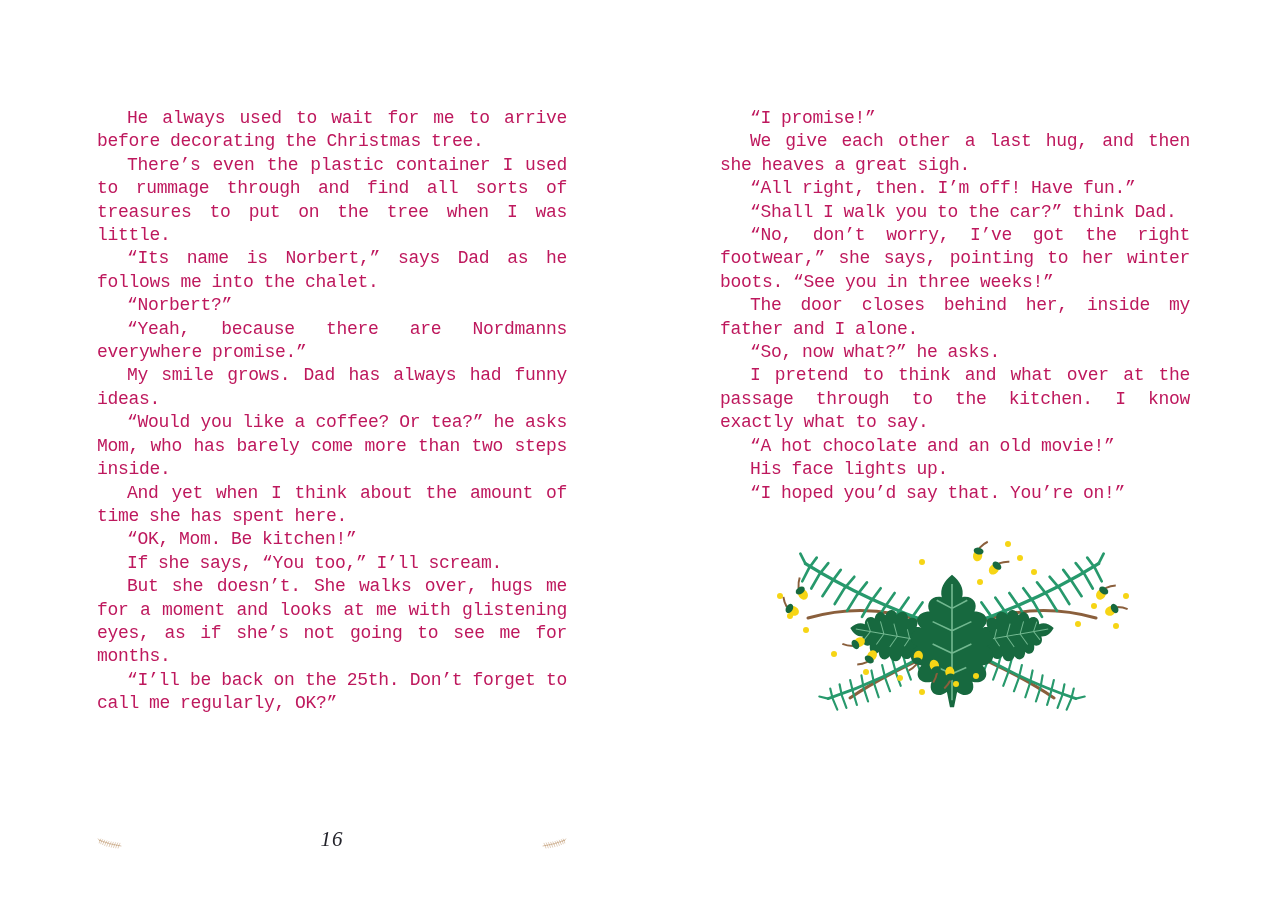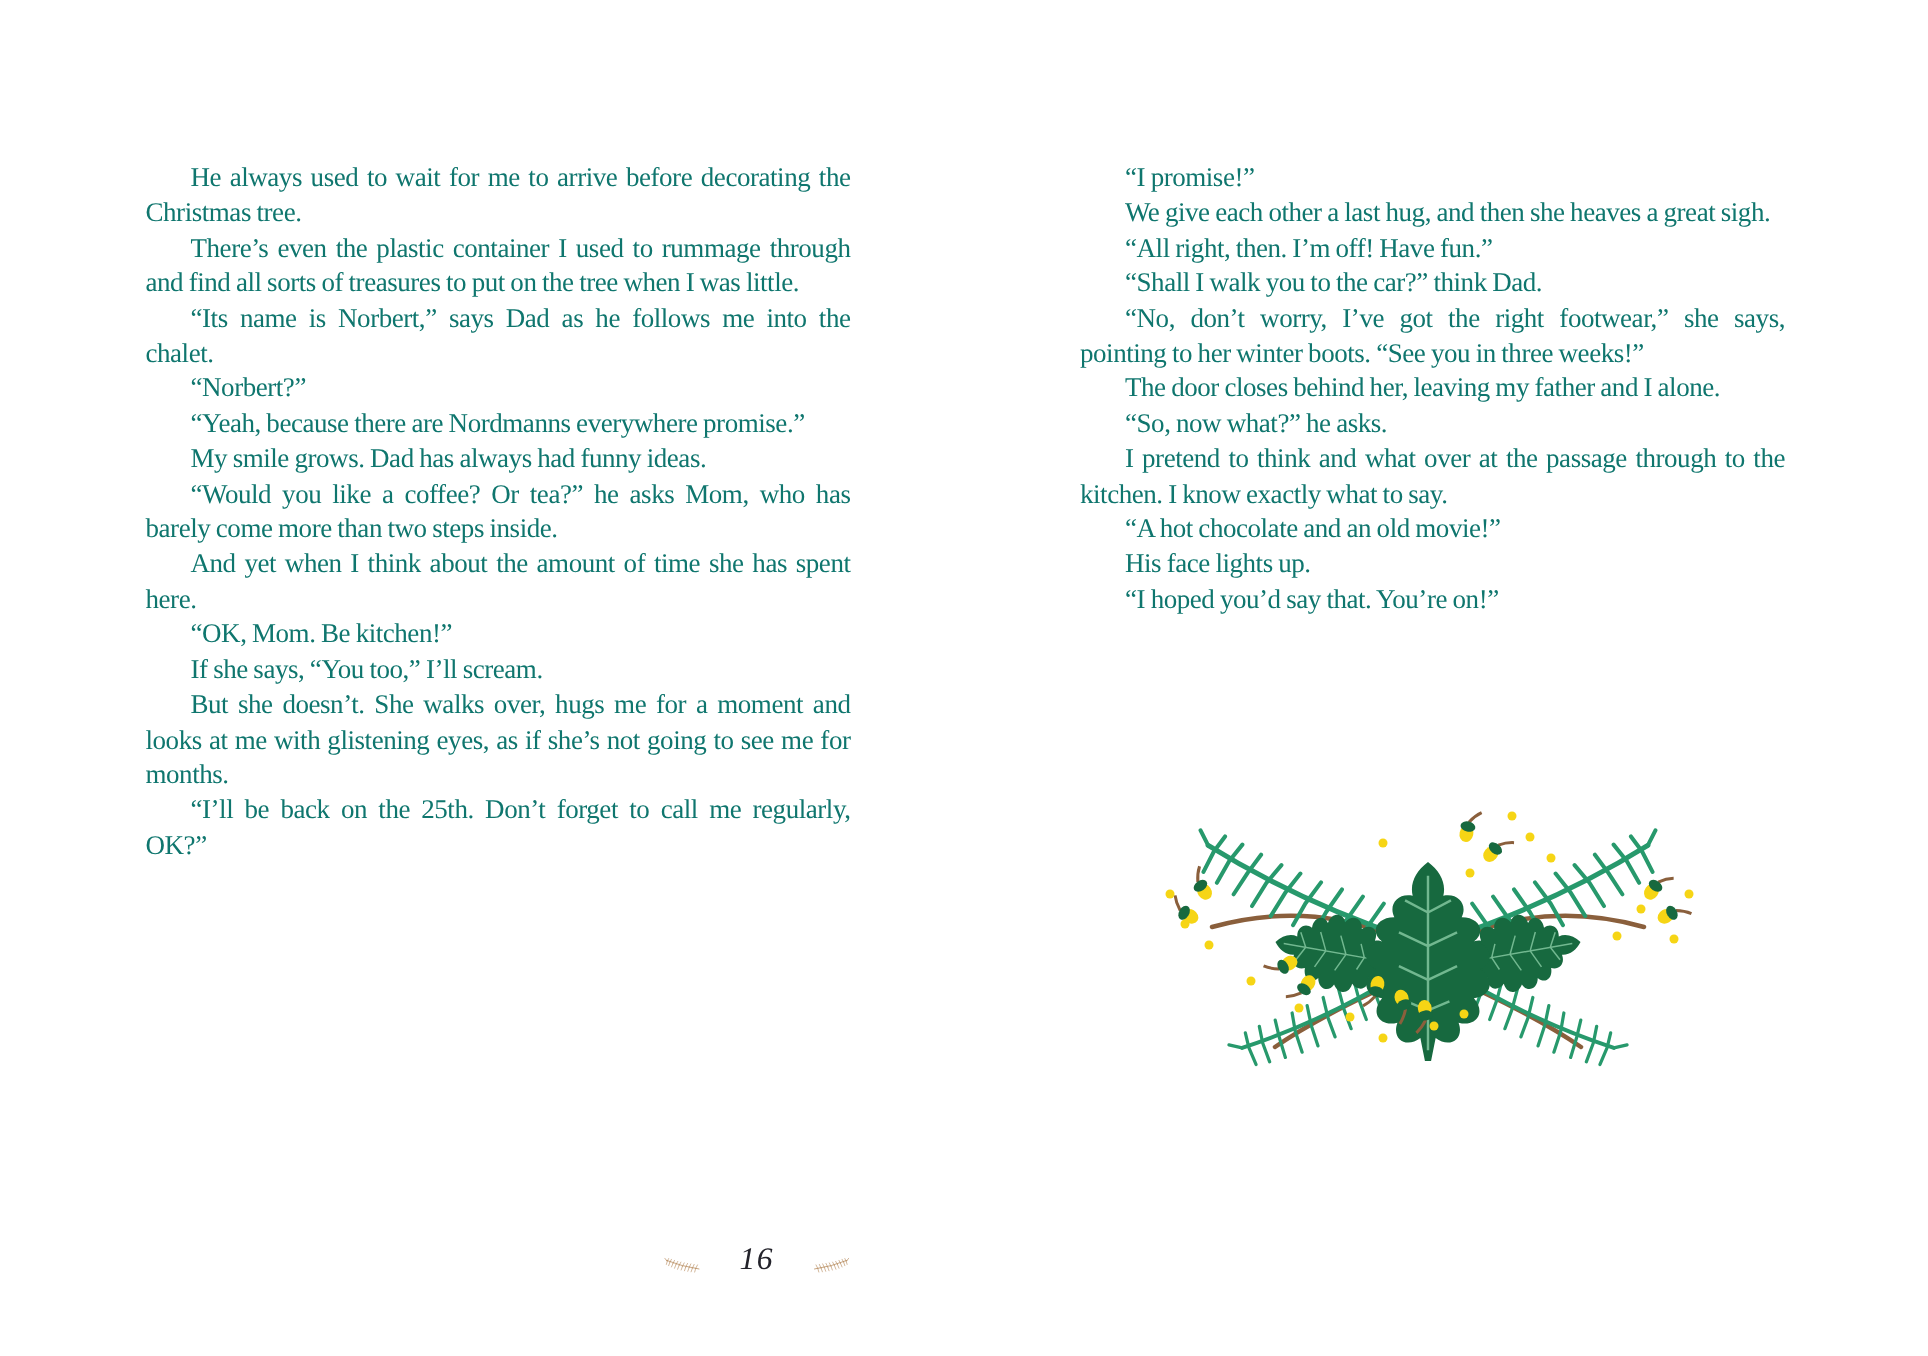--- a/index.html
+++ b/index.html
@@ -2,33 +2,33 @@
 <html><head>
 <meta charset="utf-8">
 <style>
   html,body{margin:0;padding:0;}
   body{
     width:1285px;height:904px;position:relative;background:#ffffff;overflow:hidden;
     font-family:"Liberation Serif", serif;
   }
   .page-column{
     position:absolute;top:107px;width:470px;
-    font-size:18px;line-height:23.4px;color:#0f766e;
-    text-align:justify;letter-spacing:-0.3px;word-spacing:-0.5px;
+    font-size:18px;line-height:23.4px;color:#be185d;
+    text-align:justify;letter-spacing:-0.3px;word-spacing:-0.5px;font-family:Liberation Mono, monospace;
   }
   #left-column{left:97px;}
   #right-column{left:720px;}
   .page-column p{margin:0;text-indent:30px;}
   #ornament-wrap{
     position:absolute;left:772px;top:538px;width:364px;height:190px;
   }
   #ornament-wrap svg{overflow:visible;display:block;}
   #page-footer{
     position:absolute;left:97px;top:827px;width:470px;
-    display:flex;align-items:center;justify-content:flex-end;gap:25px;
+    display:flex;align-items:center;justify-content:space-between;gap:9px;
   }
   .page-number{
     font-family:"Liberation Serif", serif;font-style:italic;
     font-size:21px;color:#23232b;letter-spacing:1px;
   }
   .sprig{display:block;}
 </style>
 </head>
 <body>
 
@@ -46,21 +46,21 @@
     <p>But she doesn’t. She walks over, hugs me for a moment and looks at me with glistening eyes, as if she’s not going to see me for months.</p>
     <p>“I’ll be back on the 25th. Don’t forget to call me regularly, OK?”</p>
   </div>
 
 <div id="right-column" class="page-column">
     <p>“I promise!”</p>
     <p>We give each other a last hug, and then she heaves a great sigh.</p>
     <p>“All right, then. I’m off! Have fun.”</p>
     <p>“Shall I walk you to the car?” think Dad.</p>
     <p>“No, don’t worry, I’ve got the right footwear,” she says, pointing to her winter boots. “See you in three weeks!”</p>
-    <p>The door closes behind her, leaving my father and I alone.</p>
+    <p>The door closes behind her, inside my father and I alone.</p>
     <p>“So, now what?” he asks.</p>
     <p>I pretend to think and what over at the passage through to the kitchen. I know exactly what to say.</p>
     <p>“A hot chocolate and an old movie!”</p>
     <p>His face lights up.</p>
     <p>“I hoped you’d say that. You’re on!”</p>
   </div>
 
 <div id="ornament-wrap">
   <svg width="364" height="190" viewBox="0 0 364 190">
     <defs>

